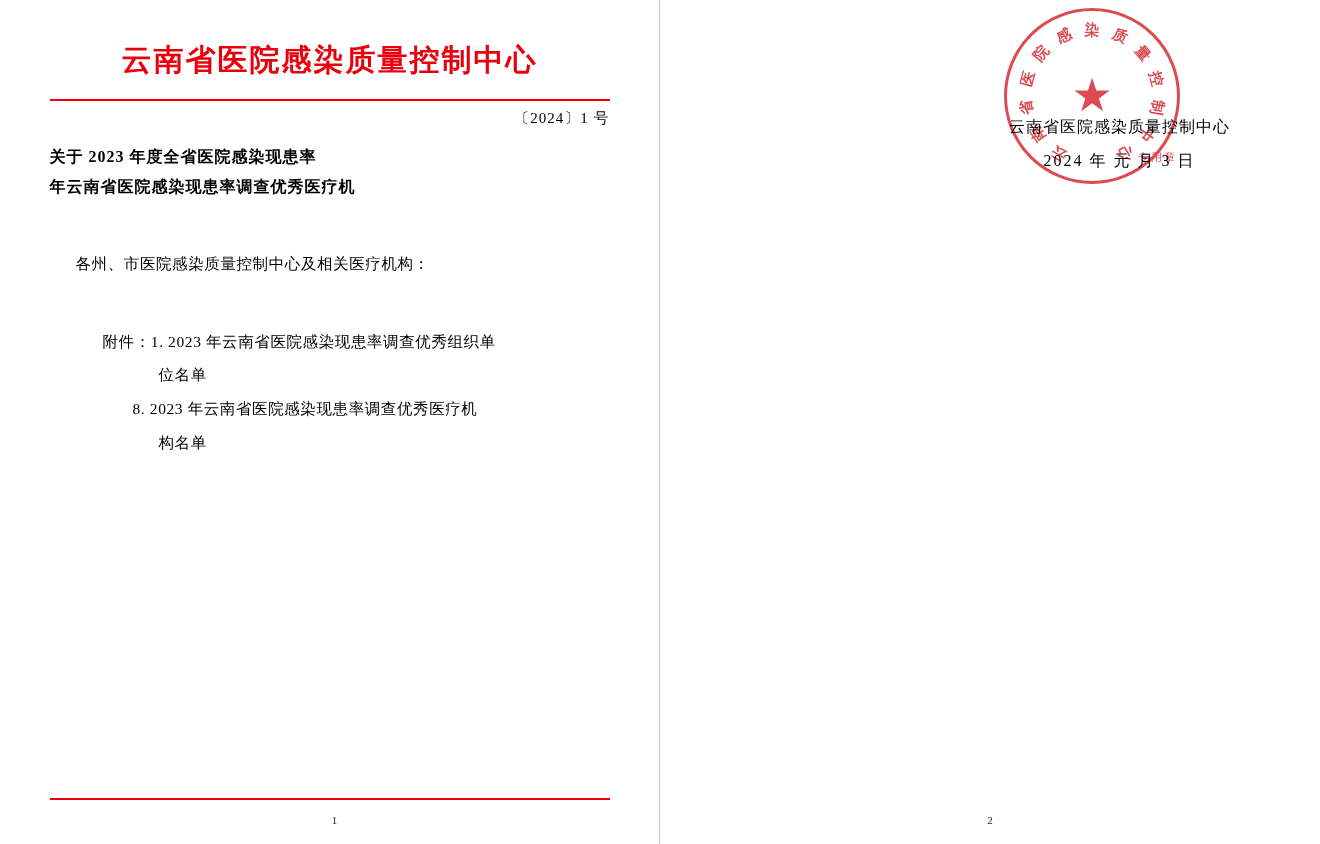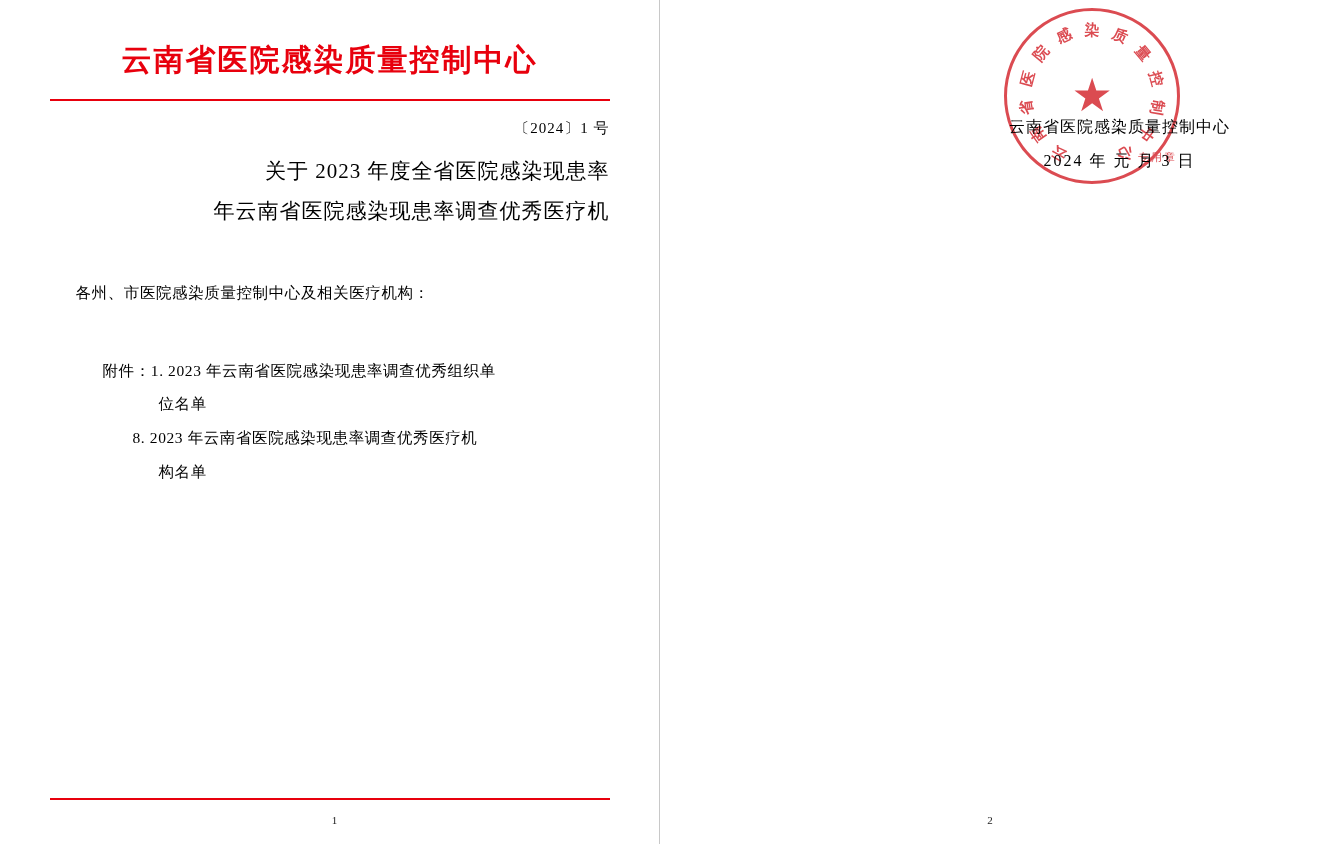--- a/index.html
+++ b/index.html
@@ -43,31 +43,31 @@
     letter-spacing: 2px;
     margin-top: 40px;
   }
   .red-rule-top {
     width: 560px;
     margin: 18px auto 0 auto;
     border-top: 2.5px solid #e8000d;
   }
   .doc-number {
     width: 560px;
-    margin: 18px auto 0 auto;
+    margin: 8px auto 0 auto;
     text-align: right;
     font-size: 15px;
     letter-spacing: 1px;
   }
   .subject {
     width: 560px;
     margin: 14px auto 0 auto;
-    text-align: right;
-    font-size: 21px;
-    font-weight: normal;
+    text-align: left;
+    font-size: 16px;
+    font-weight: bold;
     line-height: 1.9;
     letter-spacing: 1px;
   }
   .body-block {
     width: 510px;
     margin: 44px auto 0 auto;
     font-size: 15.5px;
     line-height: 2.18;
     letter-spacing: 0.6px;
     text-align: justify;

